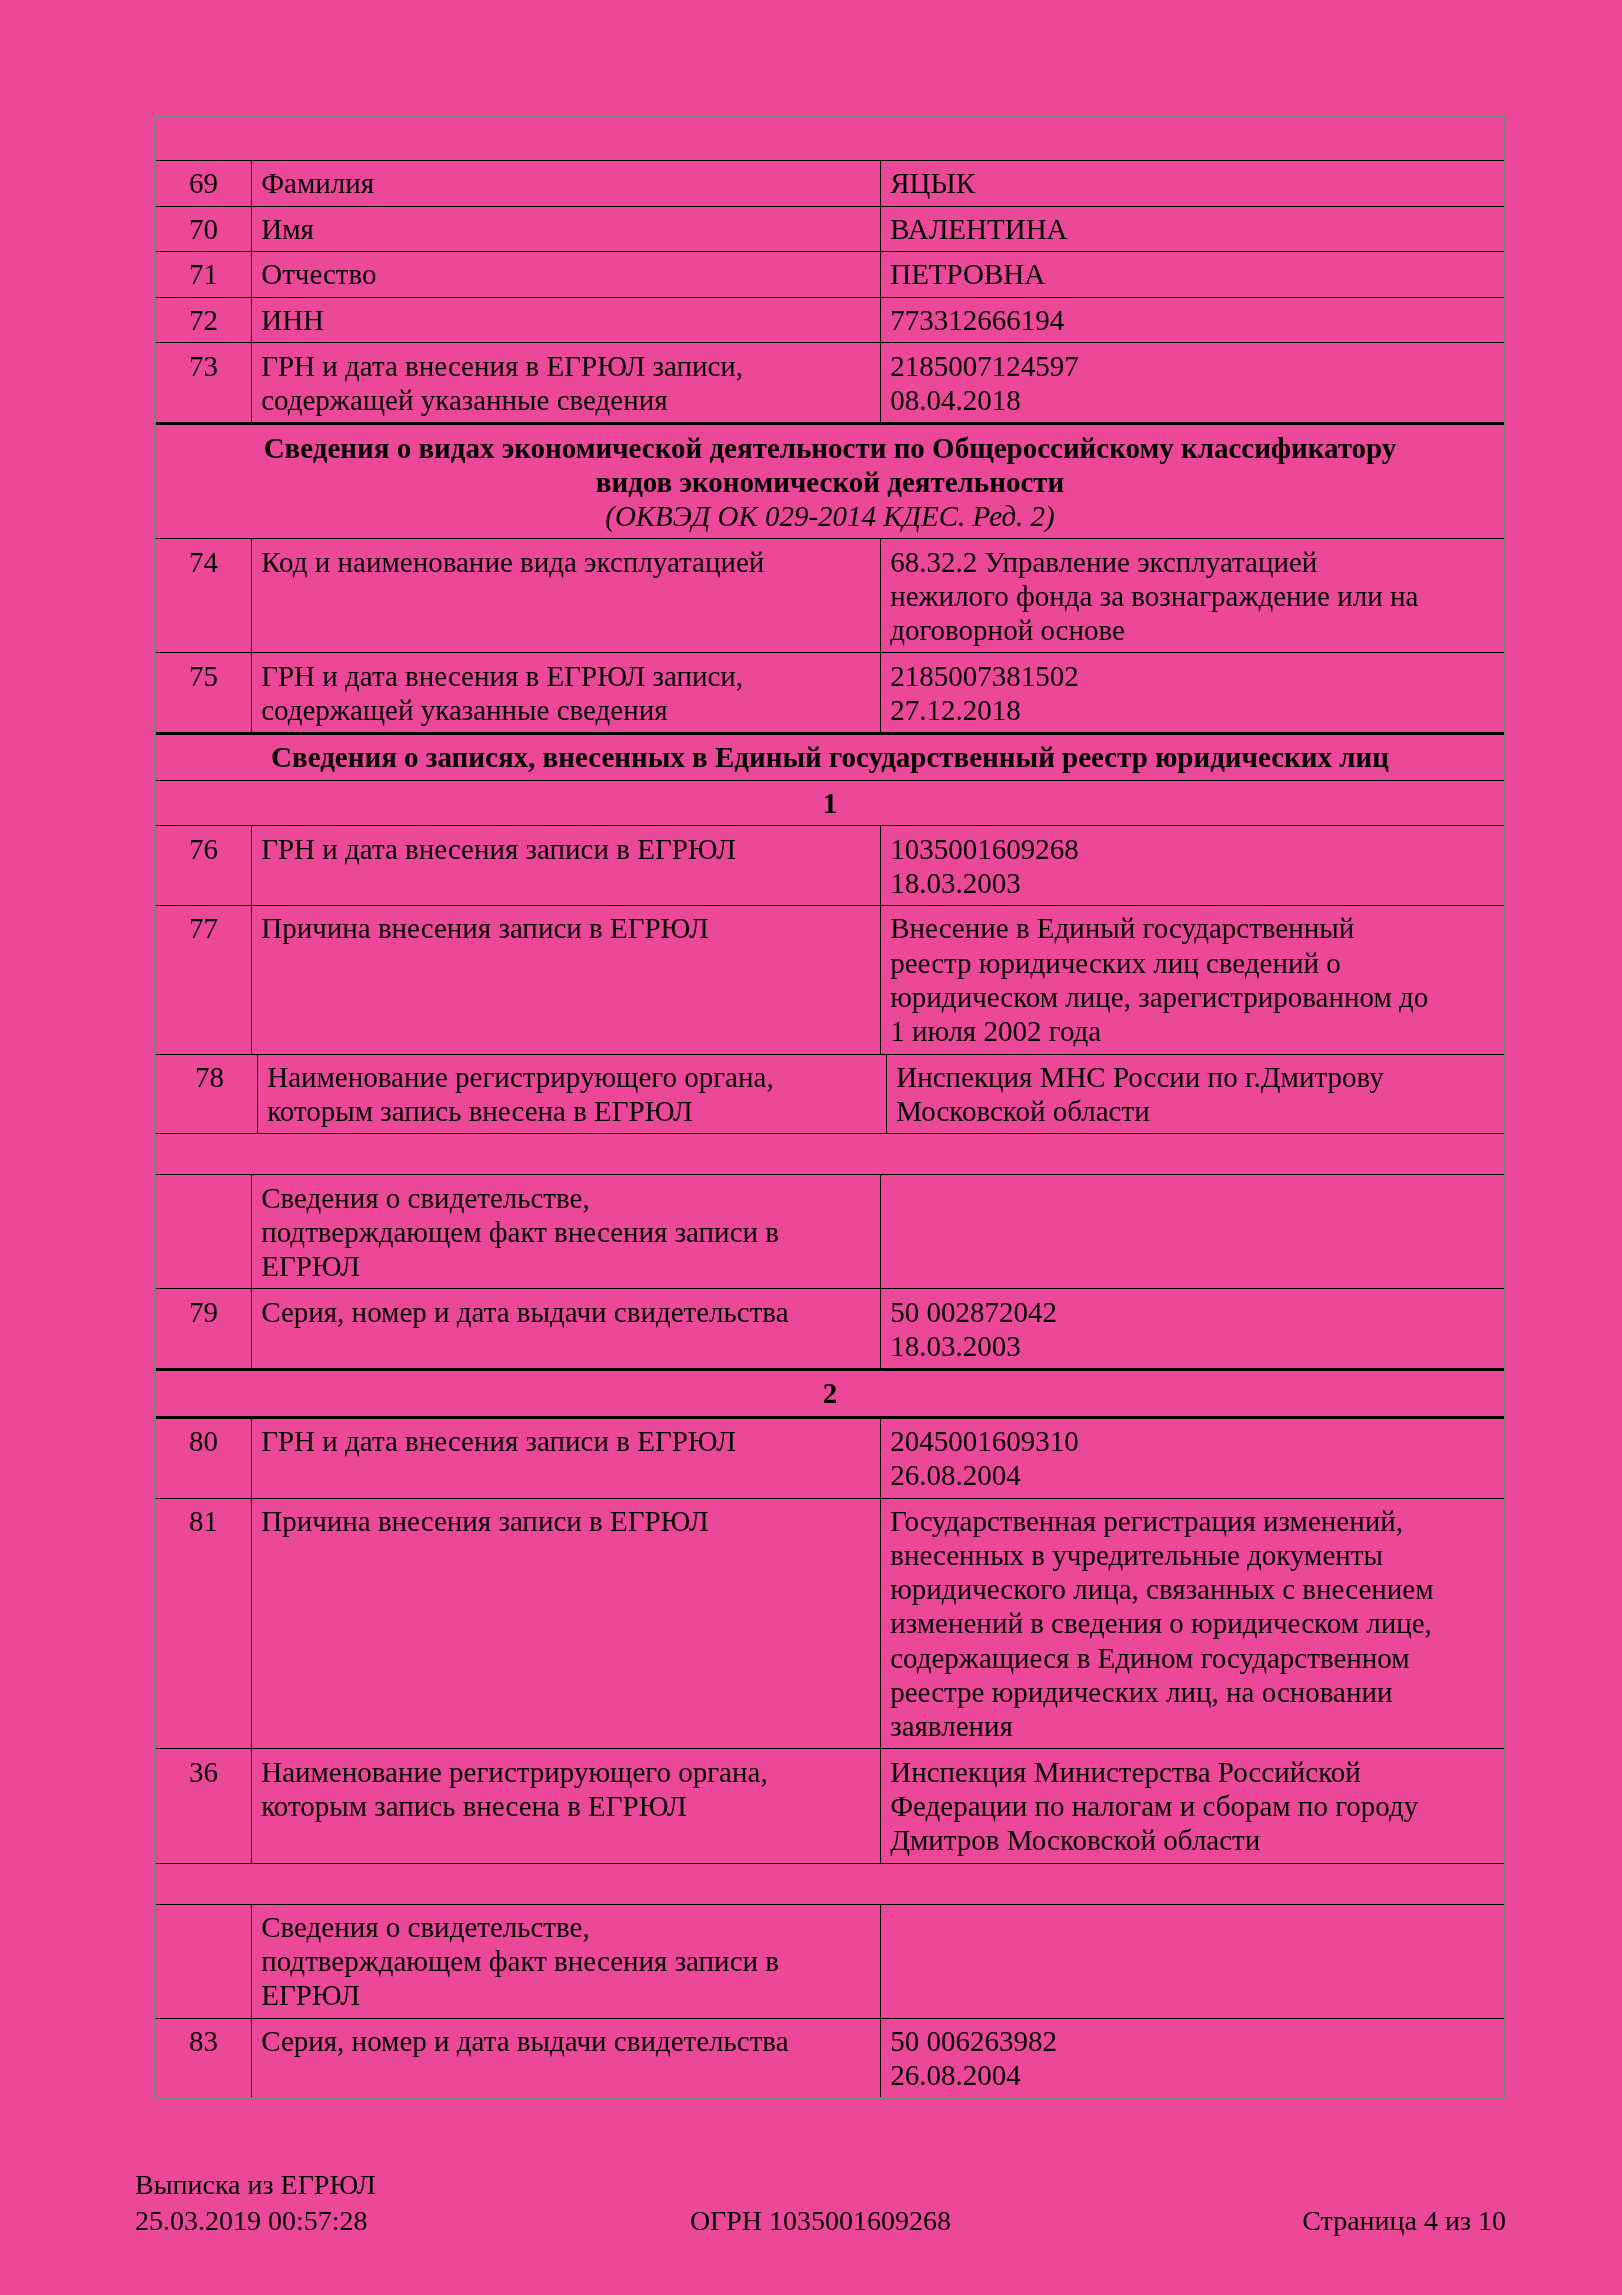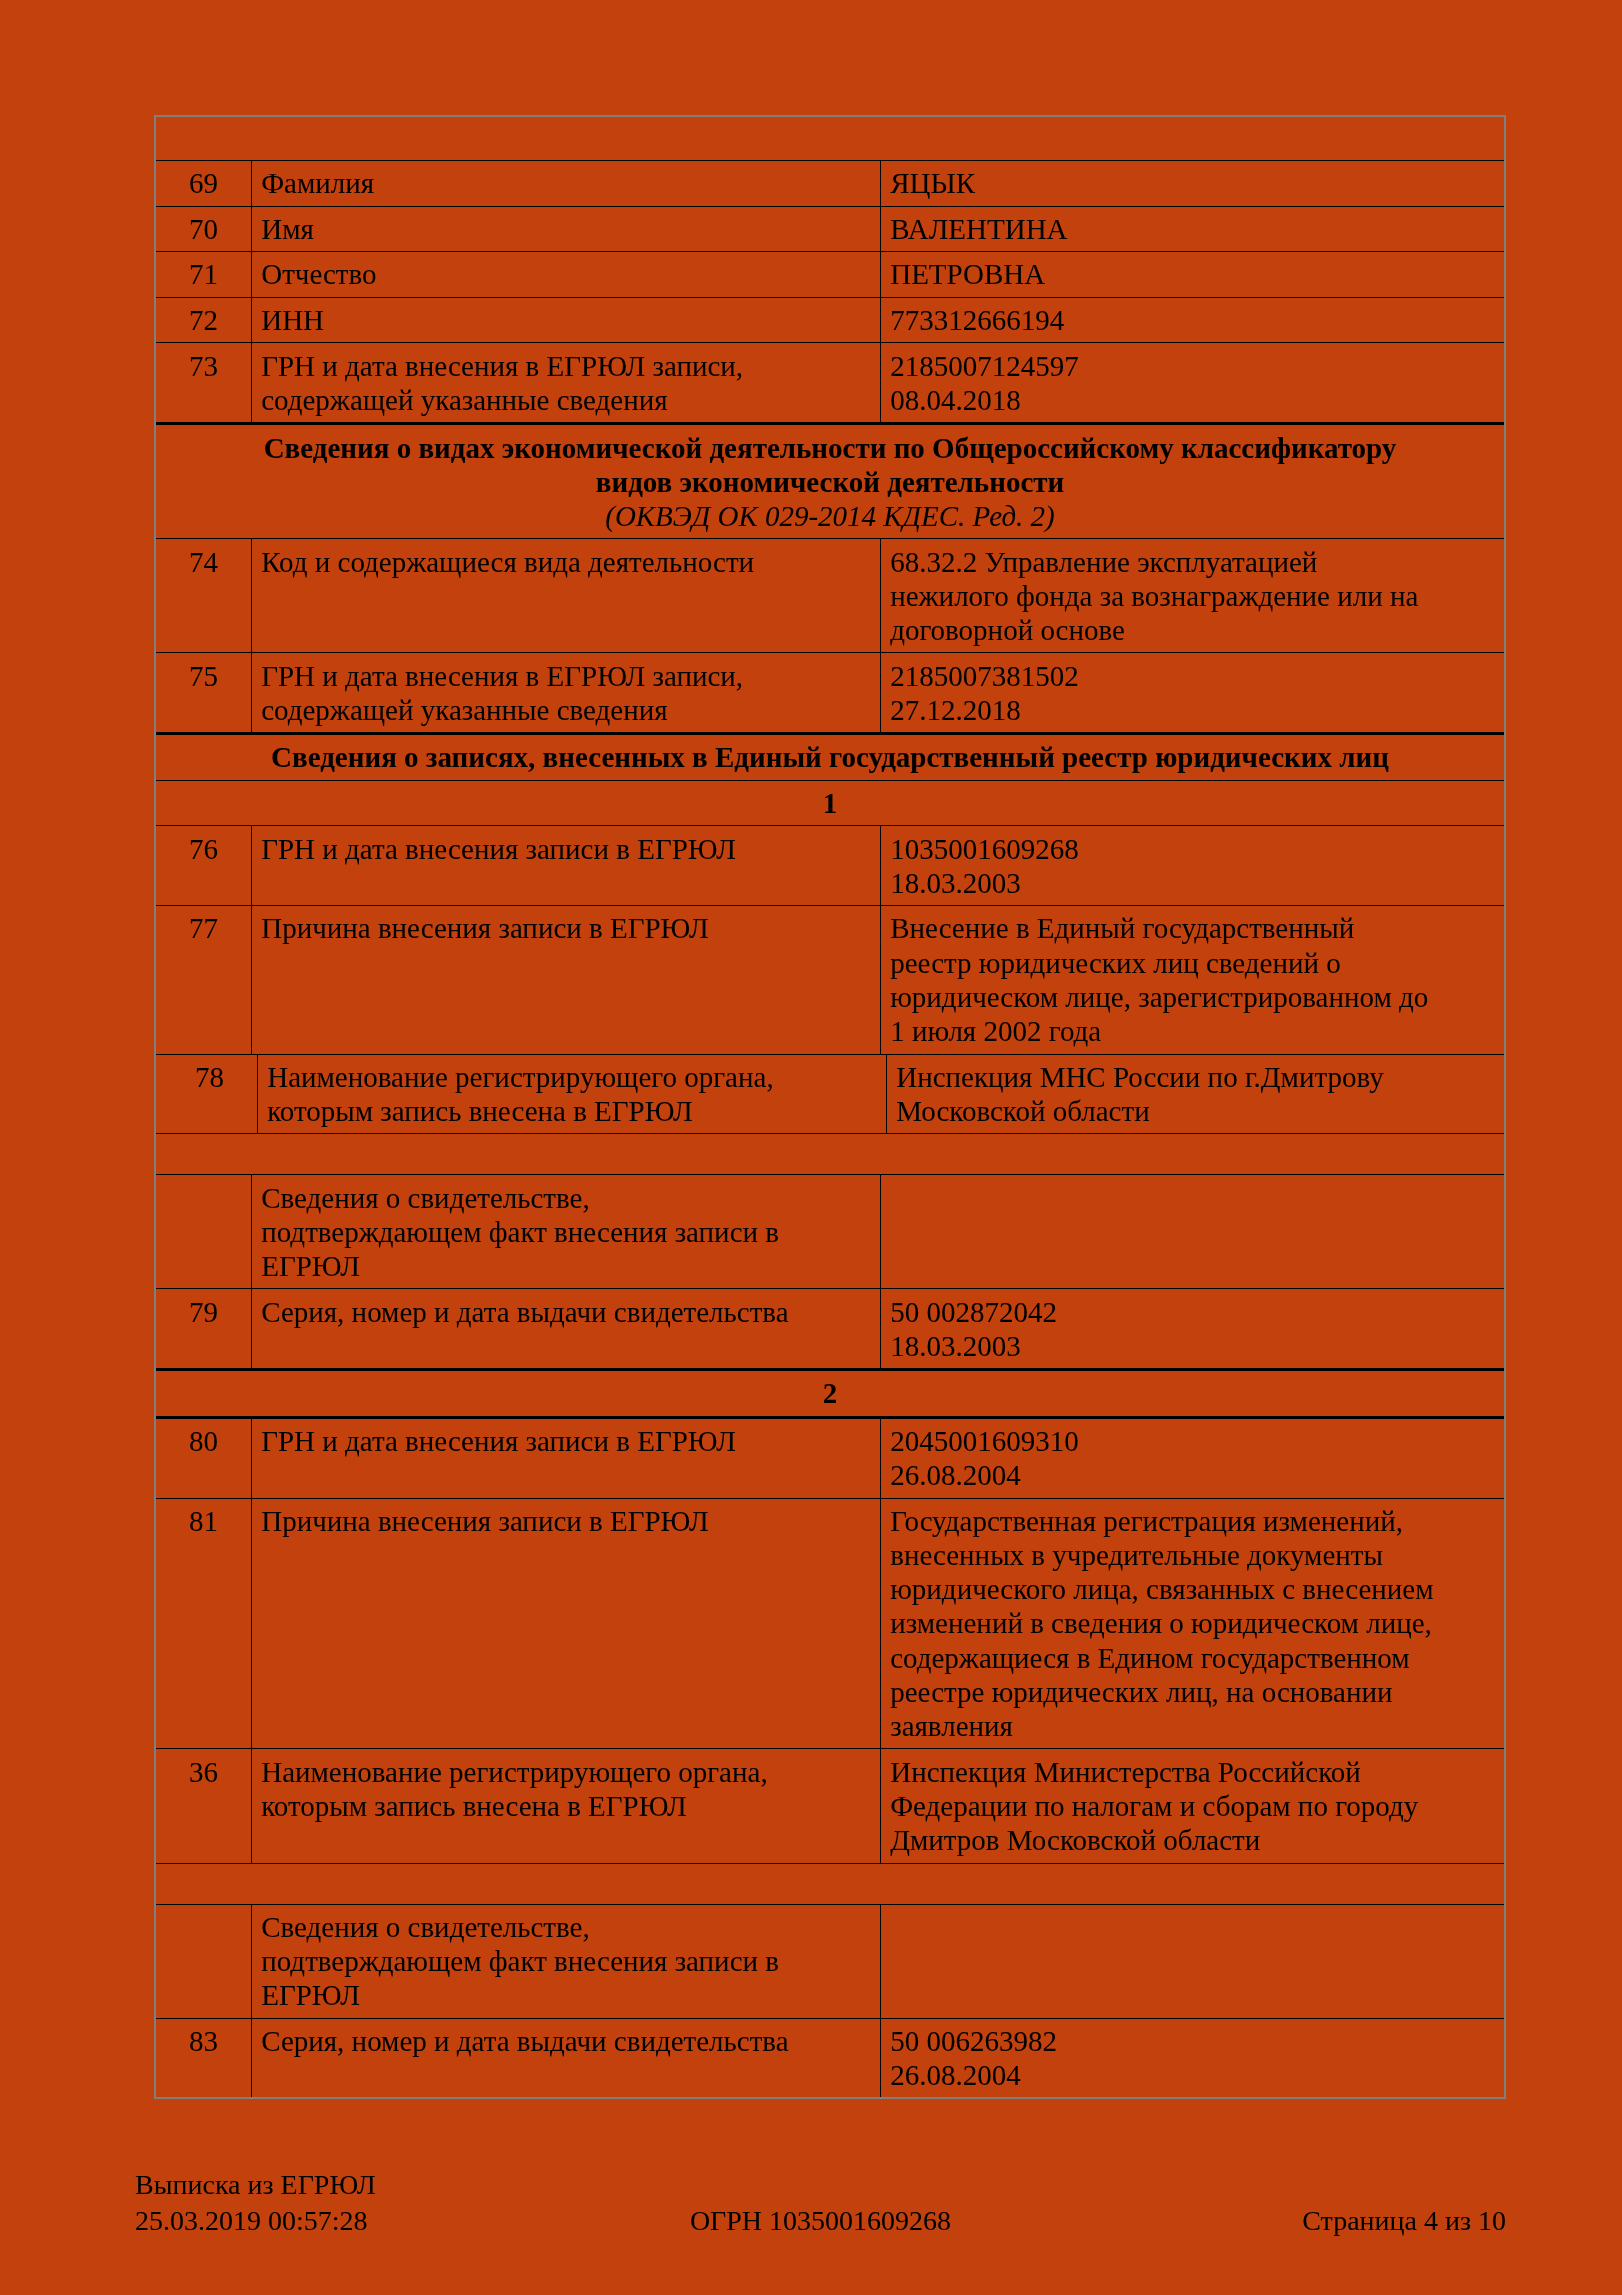--- a/index.html
+++ b/index.html
@@ -6,21 +6,21 @@
     margin: 0;
     padding: 0;
     background: #ffffff;
     font-family: "Liberation Serif", "DejaVu Serif", serif;
     color: #000000;
   }
   .page {
     position: relative;
     width: 1622px;
     height: 2295px;
-    background: #c2410c;
+    background: #ec4899;
     overflow: hidden;
   }
   .doc-table {
     position: absolute;
     left: 154px;
     top: 115px;
     width: 1352px;
     border: 2px solid #7f7f7f;
     box-sizing: border-box;
     font-size: 29px;
@@ -108,21 +108,21 @@
 содержащей указанные сведения</div>
         <div class="c value">2185007124597
 08.04.2018</div>
       </div>
       <div class="t-row section thick-top" style="min-height: 110px;">
         <div class="c full"><div class="ln b">Сведения о видах экономической деятельности по Общероссийскому классификатору
 видов экономической деятельности</div><div class="ln i">(ОКВЭД ОК 029-2014 КДЕС. Ред. 2)</div></div>
       </div>
       <div class="t-row item" style="min-height: 109px;">
         <div class="c num">74</div>
-        <div class="c label">Код и содержащиеся вида деятельности</div>
+        <div class="c label">Код и наименование вида эксплуатацией</div>
         <div class="c value">68.32.2 Управление эксплуатацией
 нежилого фонда за вознаграждение или на
 договорной основе</div>
       </div>
       <div class="t-row item" style="min-height: 79px;">
         <div class="c num">75</div>
         <div class="c label">ГРН и дата внесения в ЕГРЮЛ записи,
 содержащей указанные сведения</div>
         <div class="c value">2185007381502
 27.12.2018</div>

